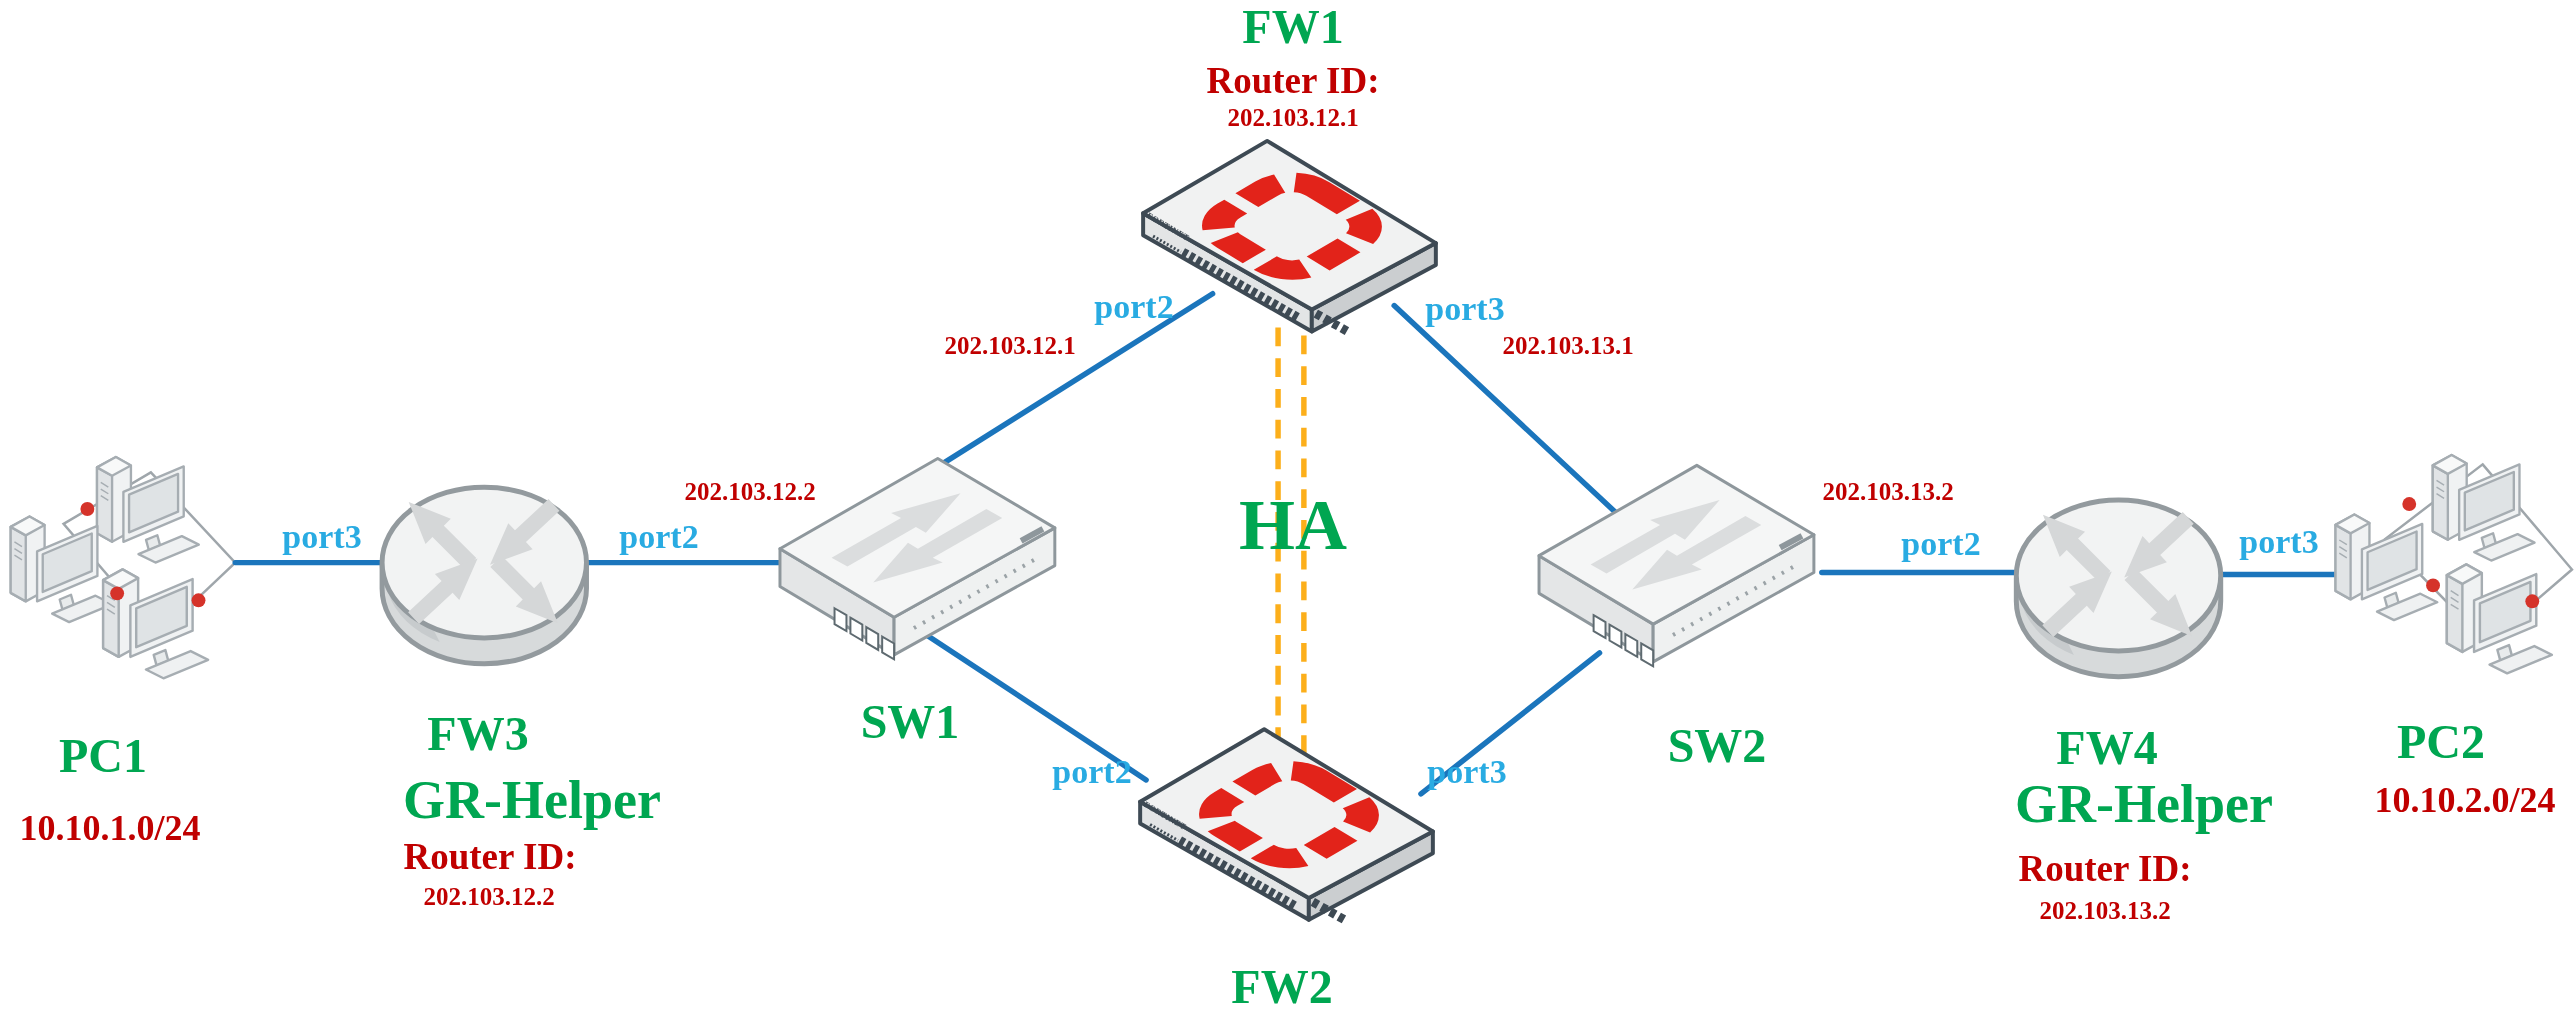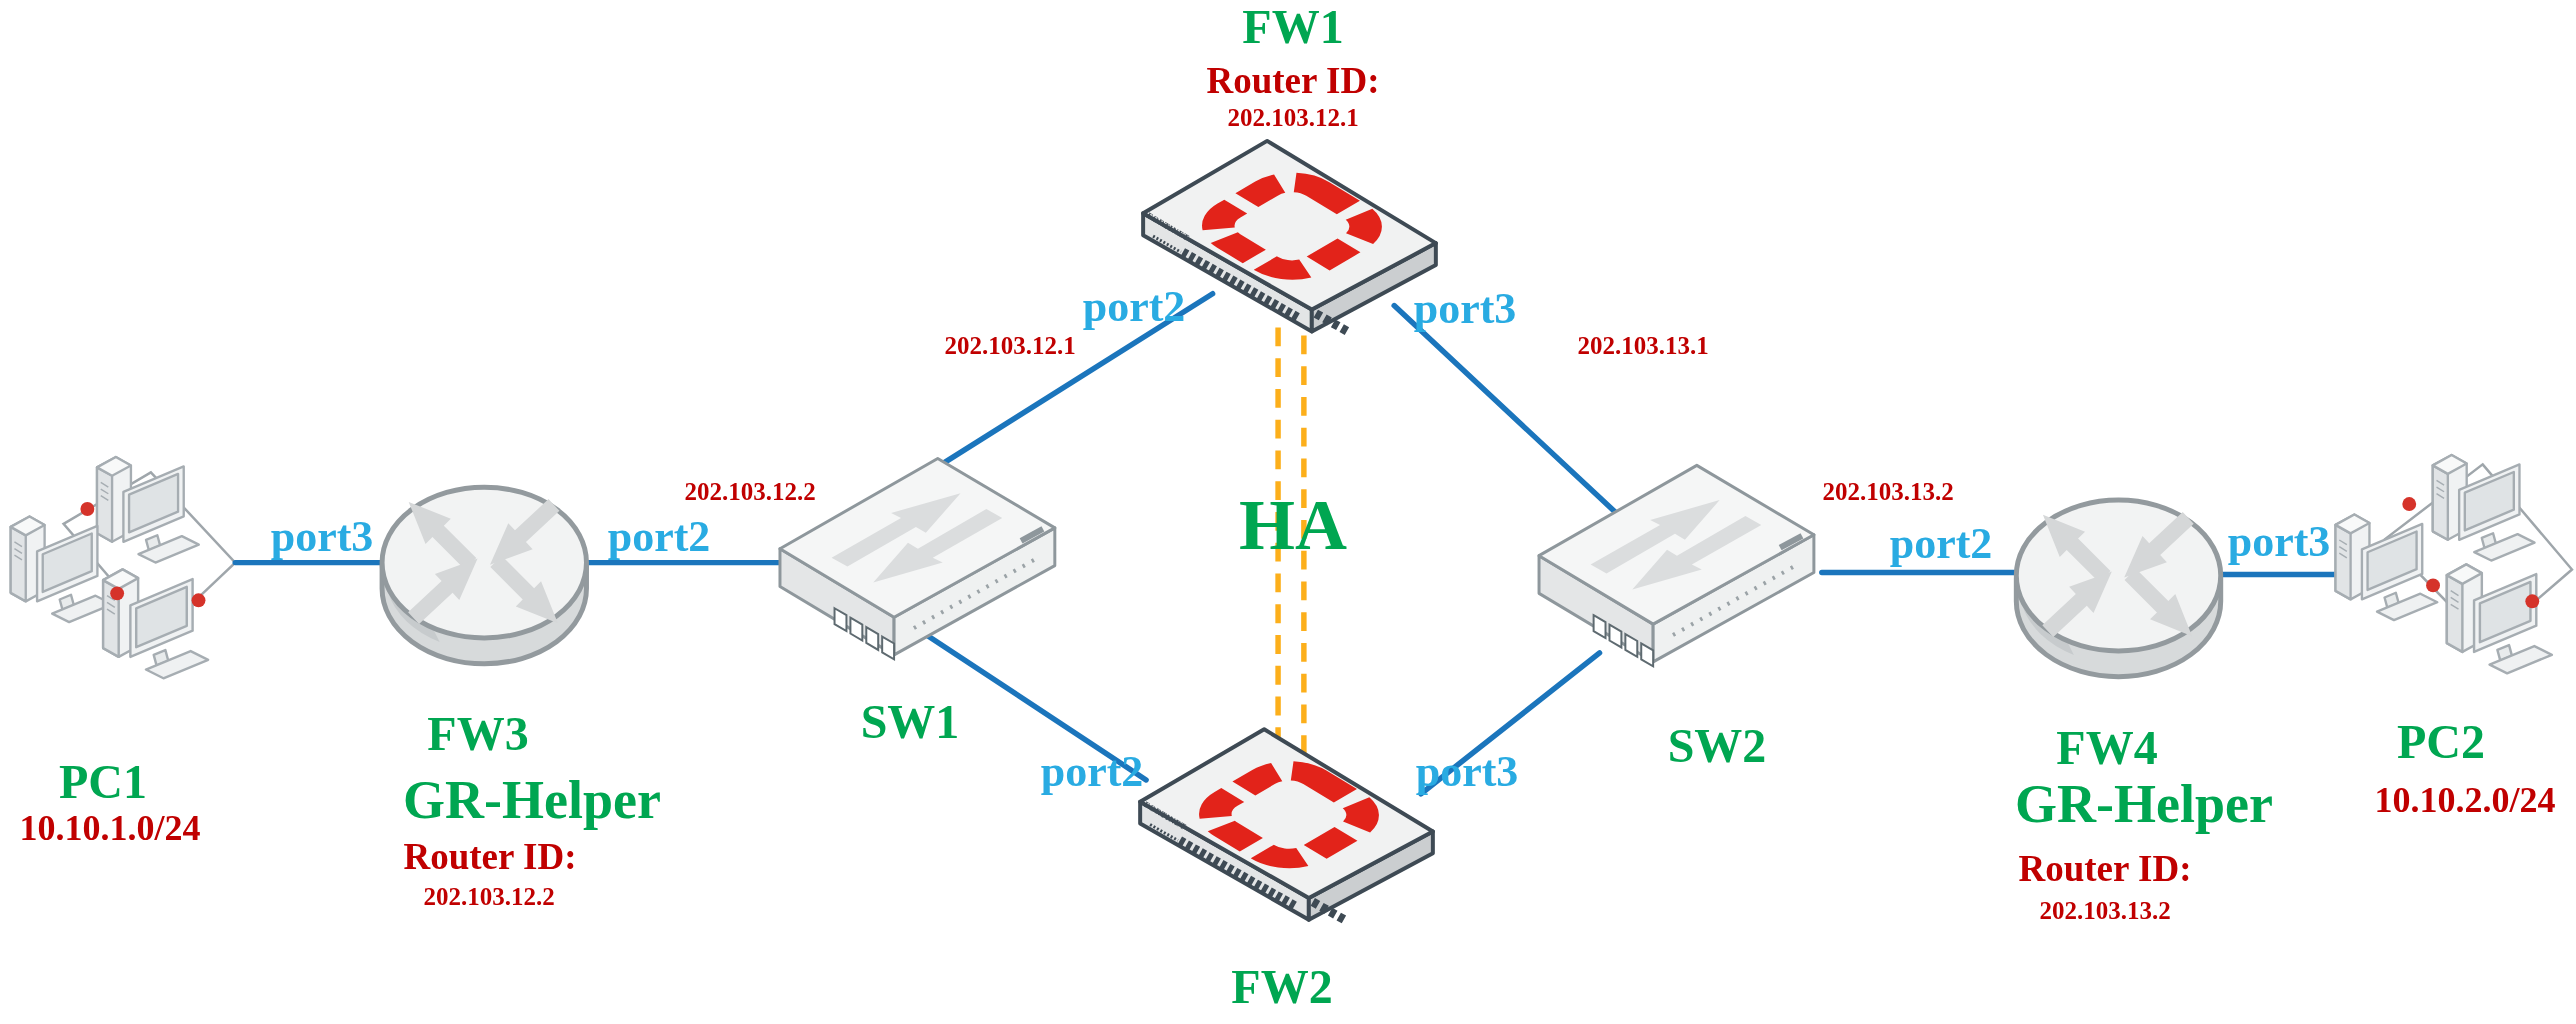--- a/index.html
+++ b/index.html
@@ -13,21 +13,21 @@
     font-weight:bold;white-space:nowrap;line-height:1;user-select:none;
   }
   .green{color:#00A651;}
   .red{color:#C00000;}
   .cyan{color:#29ABE2;}
   .name{font-size:48px;}
   .role{font-size:54px;margin-left:38px;}
   .ha{font-size:72px;}
   .idl{font-size:37px;}
   .ip{font-size:25px;}
-  .port{font-size:44px;}
+  .port{font-size:34px;}
   .subnet{font-size:36px;}
   .brand{
     position:absolute;font-size:8.4px;letter-spacing:0.5px;color:#3E4A54;
     font-weight:bold;transform:translate(-50%,-50%) rotate(30.5deg);
   }
 </style>
 </head>
 <body>
 
 <div class="stage">
@@ -143,30 +143,30 @@
   </svg>
 
   <div class="lbl green name" style="left:1293px;top:27px">FW1</div>
   <div class="lbl red idl" style="left:1293px;top:80px">Router ID:</div>
   <div class="lbl red ip" style="left:1293px;top:117px">202.103.12.1</div>
   <div class="brand" style="left:1168px;top:227px">FORTINET</div>
 
   <div class="lbl cyan port" style="left:1134px;top:307px">port2</div>
   <div class="lbl red ip" style="left:1010px;top:345px">202.103.12.1</div>
   <div class="lbl cyan port" style="left:1465px;top:309px">port3</div>
-  <div class="lbl red ip" style="left:1643px;top:345px">202.103.13.1</div>
+  <div class="lbl red ip" style="left:1568px;top:345px">202.103.13.1</div>
 
   <div class="lbl green ha" style="left:1293px;top:525px">HA</div>
 
   <div class="lbl cyan port" style="left:1092px;top:772px">port2</div>
   <div class="lbl cyan port" style="left:1467px;top:772px">port3</div>
   <div class="lbl green name" style="left:1282px;top:987px">FW2</div>
   <div class="brand" style="left:1165px;top:816px">FORTINET</div>
 
-  <div class="lbl green name" style="left:103px;top:782px">PC1</div>
+  <div class="lbl green name" style="left:103px;top:756px">PC1</div>
   <div class="lbl red subnet" style="left:110px;top:828px">10.10.1.0/24</div>
 
   <div class="lbl cyan port" style="left:322px;top:537px">port3</div>
   <div class="lbl cyan port" style="left:659px;top:537px">port2</div>
   <div class="lbl red ip" style="left:750px;top:491px">202.103.12.2</div>
 
   <div class="lbl green name" style="left:478px;top:734px">FW3</div>
   <div class="lbl green role" style="left:494px;top:800px">GR-Helper</div>
   <div class="lbl red idl" style="left:490px;top:856px">Router ID:</div>
   <div class="lbl red ip" style="left:489px;top:896px">202.103.12.2</div>

